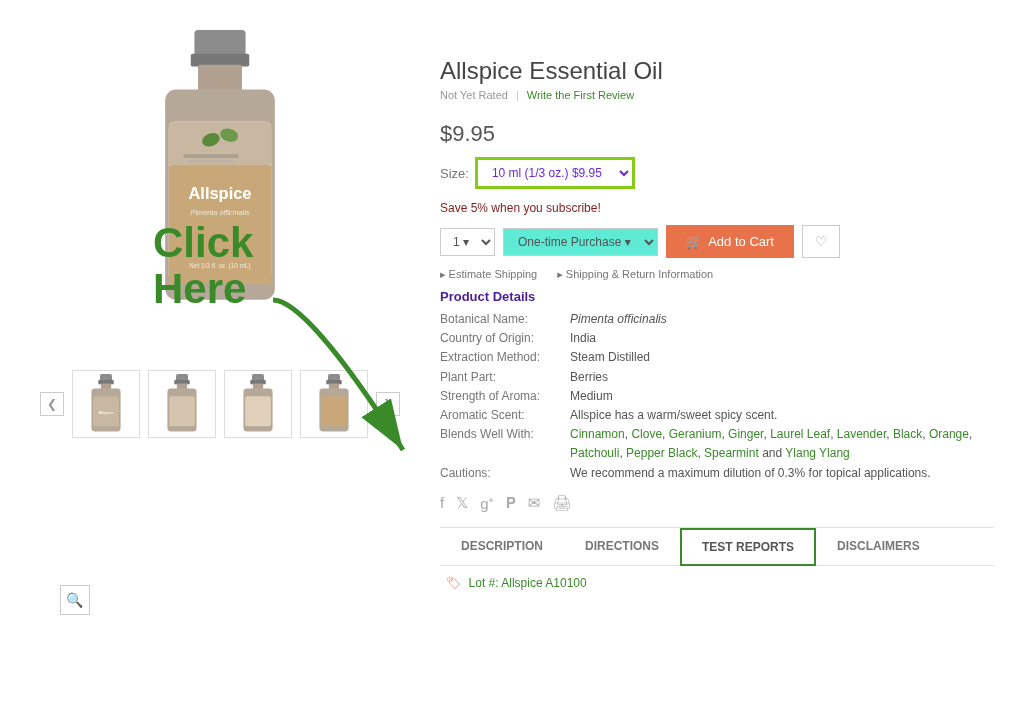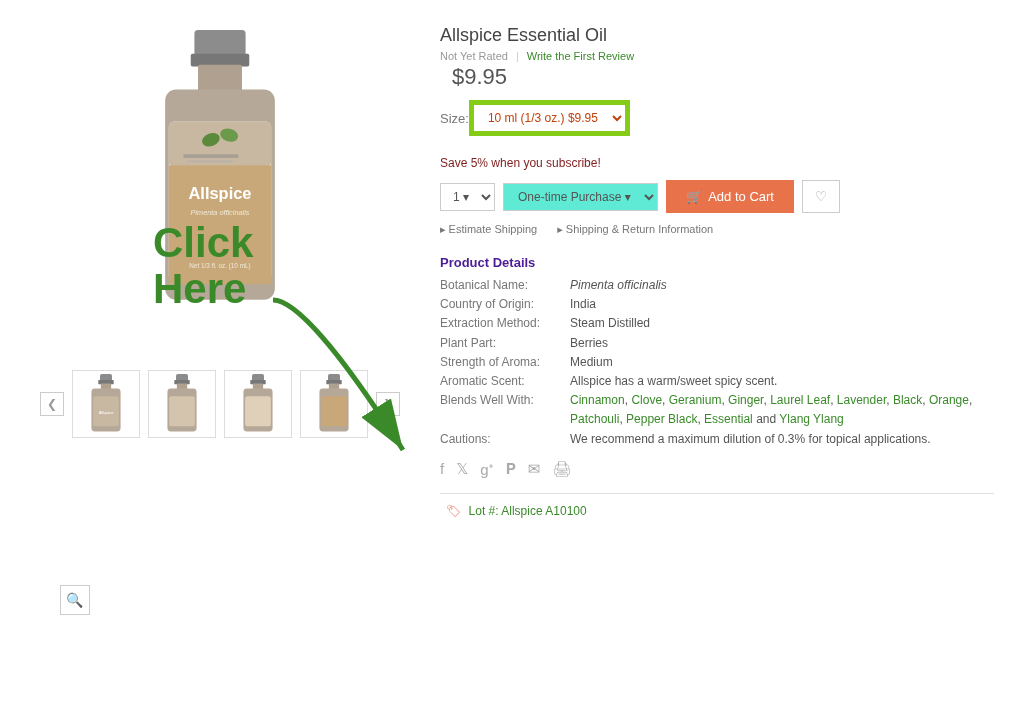--- a/index.html
+++ b/index.html
@@ -112,60 +112,60 @@
     }
 
     
     .product-details {
       flex: 1;
       display: flex;
       flex-direction: column;
       padding-top: 5px;
     }
     .product-title {
-      font-size: 18px;
+      font-size: 24px;
       color: #444;
       font-weight: normal;
       margin-bottom: 4px;
+      margin-top: 32px;
     }
     .rating-row {
       display: flex;
       align-items: flex-start;
       gap: 8px;
-      margin-bottom: 2px;
+      margin-bottom: 20px;
       font-size: 11px;
       color: #999;
     }
     .rating-row a {
       color: #3a8a2a;
       text-decoration: none;
     }
     .rating-row .separator {
       color: #ccc;
     }
     .price {
       font-size: 22px;
       color: #555;
       margin-bottom: 10px;
-      margin-left: 12px;
     }
     .size-row {
       display: flex;
       align-items: center;
-      gap: 0;
-      margin-bottom: 20px;
+      gap: 6px;
+      margin-bottom: 12px;
     }
     .size-label {
       color: #777;
     }
     .size-select {
-      border: 5px solid #84cc16;
+      border: 3px solid #84cc16;
       padding: 5px 10px;
       font-size: 12px;
-      color: #c2410c;
+      color: #6d28d9;
       background: #fff;
       cursor: pointer;
       min-width: 160px;
     }
     .subscribe-text {
       color: #7f1d1d;
       font-size: 12px;
       margin-bottom: 10px;
     }
     .add-to-cart-row {
@@ -205,21 +205,21 @@
       border: 1px solid #ccc;
       background: #fff;
       padding: 8px 12px;
       cursor: pointer;
       color: #aaa;
     }
     .shipping-row {
       display: flex;
       align-items: flex-start;
       gap: 20px;
-      margin-bottom: 15px;
+      margin-bottom: 4px;
       font-size: 11px;
     }
     .shipping-link {
       color: #777;
       text-decoration: none;
     }
     .shipping-link::before {
       content: '▸ ';
     }
 
@@ -472,40 +472,46 @@
             <a href="#">Cinnamon</a>, 
             <a href="#">Clove</a>, 
             <a href="#">Geranium</a>, 
             <a href="#">Ginger</a>, 
             <a href="#">Laurel Leaf</a>, 
             <a href="#">Lavender</a>, 
             <a href="#">Black</a>, 
             <a href="#">Orange</a>, 
             <a href="#">Patchouli</a>, 
             <a href="#">Pepper Black</a>, 
-            <a href="#">Essential</a> and 
+            <a href="#">Spearmint</a> and 
             <a href="#">Ylang Ylang</a>
           </span>
         </div>
         <div class="detail-row">
           <span class="detail-key">Cautions:</span>
           <span class="detail-value">We recommend a maximum dilution of 0.3% for topical applications.</span>
         </div>
       </div>
 
       <div class="social-row">
         <span class="social-icon">f</span>
         <span class="social-icon">𝕏</span>
         <span class="social-icon">g⁺</span>
         <span class="social-icon">𝐏</span>
         <span class="social-icon">✉</span>
         <span class="social-icon">🖨</span>
       </div>
 
       <div class="tabs-container">
+        <div class="tabs-row">
+          <div class="tab">DESCRIPTION</div>
+          <div class="tab">DIRECTIONS</div>
+          <div class="tab active" style="border: 2px solid #3a8a2a; color:#555;">TEST REPORTS</div>
+          <div class="tab">DISCLAIMERS</div>
+        </div>
         <div class="tab-content">
           <a href="#" class="lot-link">
             <span class="lot-icon">🏷</span>
             <span>Lot #: Allspice A10100</span>
           </a>
         </div>
       </div>
 
     </div>
   </div>

